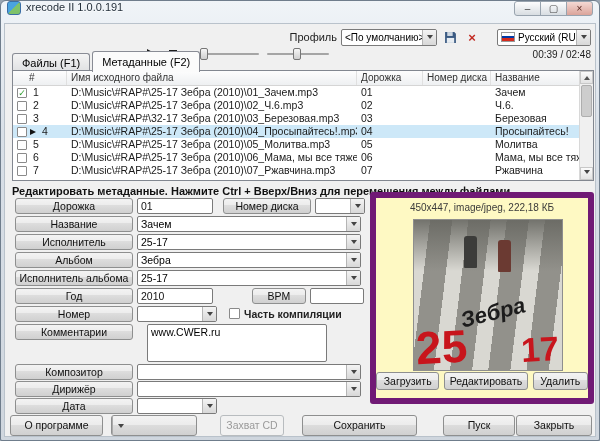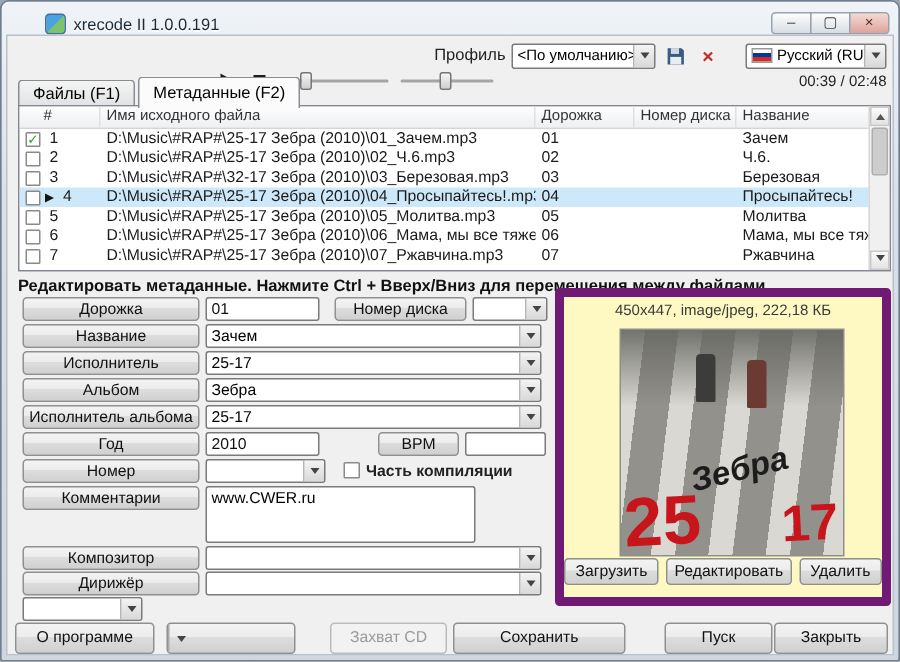--- a/index.html
+++ b/index.html
@@ -1,21 +1,21 @@
 <!DOCTYPE html>
 <html><head>
 <meta charset="utf-8">
 <style>
   * { margin:0; padding:0; box-sizing:border-box; }
   html,body { background:#9aa5b1; font-family:"Liberation Sans","DejaVu Sans",sans-serif; }
   .window { position:relative; width:600px; height:441px; border:1px solid #6f7d8c;
             border-radius:6px 6px 2px 2px; overflow:hidden;
             background:linear-gradient(180deg,#f0f4f8,#d9e0e8 30%,#cfd6de); }
   
-  .titlebar { position:absolute; top:0; left:0; right:0; height:22px; display:flex; align-items:flex-end; padding:0 6px;margin-left:23px; }
+  .titlebar { position:absolute; top:0; left:0; right:0; height:22px; display:flex; align-items:flex-start; padding:0 6px; }
   .app-icon { width:14px; height:14px; margin-right:5px; border-radius:3px;
               background:linear-gradient(135deg,#4aa3df 0 50%,#7ec26b 50%); border:1px solid #3a6ea5; }
   .win-title { font-size:11px; color:#1e2a36; text-shadow:0 1px 0 rgba(255,255,255,.8); }
   .caption-buttons { margin-left:auto; display:flex; }
   .cap-btn { width:27px; height:15px; border:1px solid #98a3ae; background:linear-gradient(#fdfdfd,#d8dde2);
              font-size:10px; line-height:13px; text-align:center; color:#444; margin-left:-1px; }
   .cap-btn:first-child { border-radius:3px 0 0 3px; }
   .cap-close { border-radius:0 3px 3px 0; background:linear-gradient(#f5d9d4,#dba49a); color:#5a2a22; }
   
   .client { position:absolute; top:22px; left:3px; right:3px; bottom:3px; background:#f0f0f0;
@@ -79,21 +79,21 @@
   .r7{top:282px}.r8{top:300px}.r9{top:340px}.r10{top:357px}.r11{top:374px}
   .fbtn { width:118px; height:16px; font-size:10.5px; line-height:14px; text-align:center; color:#111;
           border:1px solid #8e8f8f; border-radius:3px;
           background:linear-gradient(#f3f3f3 0%,#ececec 45%,#dddddd 46%,#d0d0d0 100%); }
   .fbtn.small { width:88px; } .fbtn.bpm { width:54px; margin-left:35px; }
   .tbox { height:16px; background:#fff; border:1px solid #7a7a7a; border-radius:2px; font-size:10.5px;
           padding:0 3px; font-family:inherit; color:#111; }
   .fcombo { height:16px; } .fcombo .combo-value{ font-size:10.5px; }
   .w76{width:76px}.w224{width:224px}.w80{width:80px}.w50{width:50px}.w54{width:54px}
   .memo { width:180px; height:38px; background:#fff; border:1px solid #7a7a7a; border-radius:2px;
-          font-size:10.5px; padding:1px 3px; overflow:hidden; }
+          font-size:10.5px; padding:1px 3px; overflow:hidden;margin-left:10px; }
   .chk { width:11px; height:11px; background:#fff; border:1px solid #8a8a8a; border-radius:1px; margin:2px 0 0 8px; }
   .chk-label { font-size:10.5px; line-height:16px; color:#222;font-weight:bold; }
   
   .artpanel { position:absolute; left:365px; top:168px; width:224px; height:212px;
               border:6px solid #701a75; border-radius:3px; background:#fef9c3; }
   .art-info { position:absolute; top:4px; left:0; right:0; text-align:center; font-size:10px; color:#3a3a3a; }
   .cover { position:absolute; left:37px; top:21px; width:150px; height:152px; border:1px solid #8e8e8e; overflow:hidden;
            background:linear-gradient(rgba(104,104,98,.9), rgba(104,104,98,0) 34%),
                       repeating-linear-gradient(97deg,#d9d8d2 0 16px,#92918b 16px 38px); }
   .fig { position:absolute; }
@@ -111,21 +111,21 @@
   .btn { height:18px; font-size:10.5px; line-height:16px; text-align:center; color:#111;
          border:1px solid #8e8f8f; border-radius:3px;
          background:linear-gradient(#f3f3f3 0%,#ececec 45%,#dddddd 46%,#d0d0d0 100%); }
   .b-load{width:64px}.b-edit{width:84px}.b-del{width:56px}
   
   .footer { position:absolute; left:5px; right:3px; top:391px; height:21px; }
   .footer .btn { position:absolute; height:21px; line-height:19px; }
   .f-about{left:0;width:93px} .f-settings{left:101px;width:86px; display:flex; align-items:stretch;}
   .f-settings .st-label{flex:1; line-height:19px;}
   .f-settings .st-arrow{width:16px; border-left:1px solid #aaa; display:flex; align-items:center; justify-content:center;}
-  .f-capture{left:210px;width:78px; color:#9a9a9a; background:#f2f2f2; border-color:#b8bcbf;}
+  .f-capture{left:210px;width:64px; color:#9a9a9a; background:#f2f2f2; border-color:#b8bcbf;}
   .f-savemd{left:292px;width:115px}
   .f-start{left:433px;width:72px}
   .f-close{right:0;width:76px}
 </style>
 </head>
 <body>
 
 <div class="window">
   <div class="titlebar">
     <span class="app-icon"></span>
@@ -366,20 +366,21 @@
     <div class="frow r9">
       <button class="fbtn">Композитор</button>
       <span class="combo fcombo w224">
         <span class="combo-value"></span>
         <span class="combo-arrow">
             <span class="tri-down"></span>
           </span>
       </span>
     </div>
     <div class="frow r11">
+      <button class="fbtn">Дата</button>
       <span class="combo fcombo w80">
         <span class="combo-value"></span>
         <span class="combo-arrow">
             <span class="tri-down"></span>
           </span>
       </span>
     </div>
 
     <div class="artpanel">
       <div class="art-info">450x447, image/jpeg, 222,18 КБ</div>

